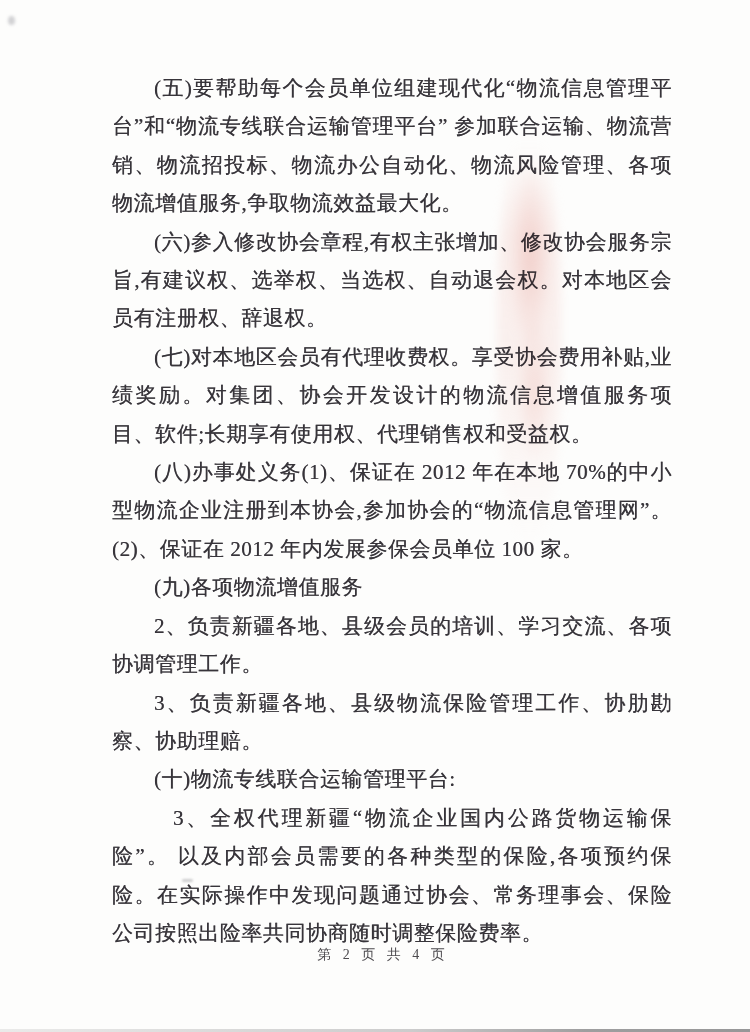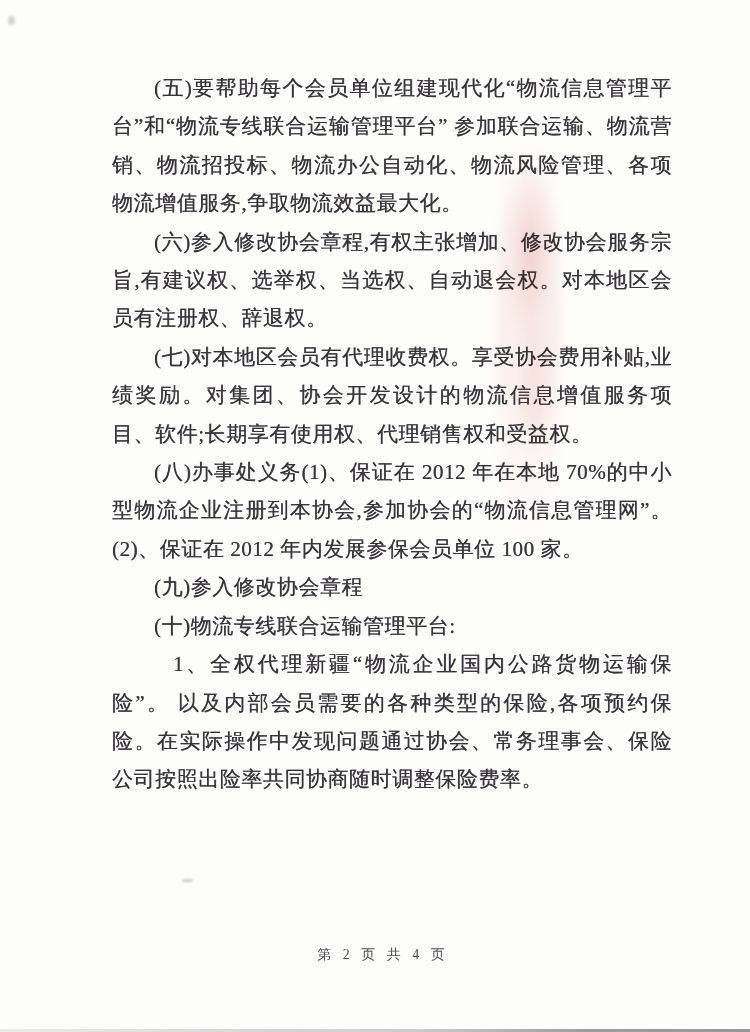--- a/index.html
+++ b/index.html
@@ -115,19 +115,21 @@
 
 <div class="page">
   <div class="smudge"></div>
   <div class="speck-top-left"></div>
   <div class="speck-mid"></div>
   <div class="content" id="paragraph-container">
       <p>(五)要帮助每个会员单位组建现代化“物流信息管理平台”和“物流专线联合运输管理平台” 参加联合运输、物流营销、物流招投标、物流办公自动化、物流风险管理、各项物流增值服务,争取物流效益最大化。</p>
       <p>(六)参入修改协会章程,有权主张增加、修改协会服务宗旨,有建议权、选举权、当选权、自动退会权。对本地区会员有注册权、辞退权。</p>
       <p>(七)对本地区会员有代理收费权。享受协会费用补贴,业绩奖励。对集团、协会开发设计的物流信息增值服务项目、软件;长期享有使用权、代理销售权和受益权。</p>
       <p>(八)办事处义务(1)、保证在 2012 年在本地 70%的中小型物流企业注册到本协会,参加协会的“物流信息管理网”。(2)、保证在 2012 年内发展参保会员单位 100 家。</p>
-      <p>(九)参入修改协会章程</p>
+      <p>(九)各项物流增值服务</p>
+      <p>2、负责新疆各地、县级会员的培训、学习交流、各项协调管理工作。</p>
+      <p>3、负责新疆各地、县级物流保险管理工作、协肋勘察、协助理赔。</p>
       <p>(十)物流专线联合运输管理平台:</p>
-      <p>1、全权代理新疆“物流企业国内公路货物运输保险”。 以及内部会员需要的各种类型的保险,各项预约保险。在实际操作中发现问题通过协会、常务理事会、保险公司按照出险率共同协商随时调整保险费率。</p>
+      <p>3、全权代理新疆“物流企业国内公路货物运输保险”。 以及内部会员需要的各种类型的保险,各项预约保险。在实际操作中发现问题通过协会、常务理事会、保险公司按照出险率共同协商随时调整保险费率。</p>
     </div>
   <div class="footer">第 2 页 共 4 页</div>
   <div class="bottom-scan-edge"></div>
 </div>
 
 </body></html>

